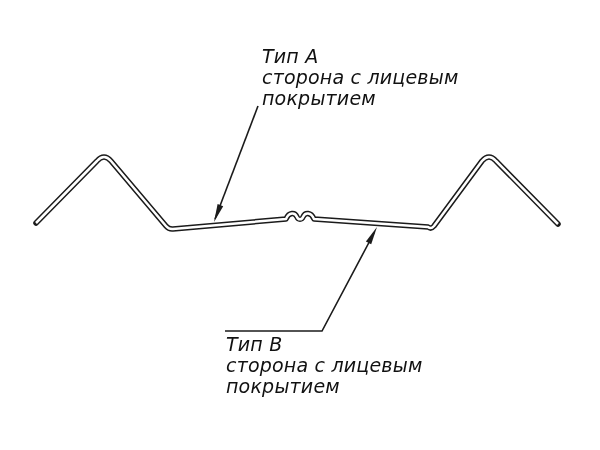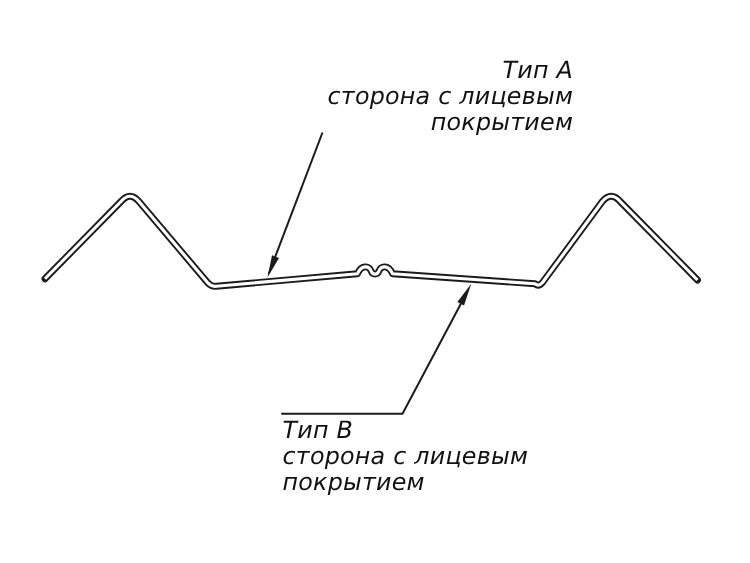--- a/index.html
+++ b/index.html
@@ -28,21 +28,21 @@
     color: #111111;
     white-space: nowrap;
     letter-spacing: 0.2px;
   }
   .callout .title {
     display: block;
   }
   .callout .line {
     display: block;
   }
-  #label-type-a { left: 262px; top: 46px; text-align: right; }
+  #label-type-a { left: 262px; top: 46px; }
   #label-type-b { left: 226px; top: 334px; }
 </style>
 </head>
 <body>
 
 <div class="stage">
 
   <svg width="600" height="450" viewBox="0 0 600 450">
 
     <path fill="none" stroke-width="5.5" stroke-linejoin="round" stroke-linecap="round" d="M 36 223

